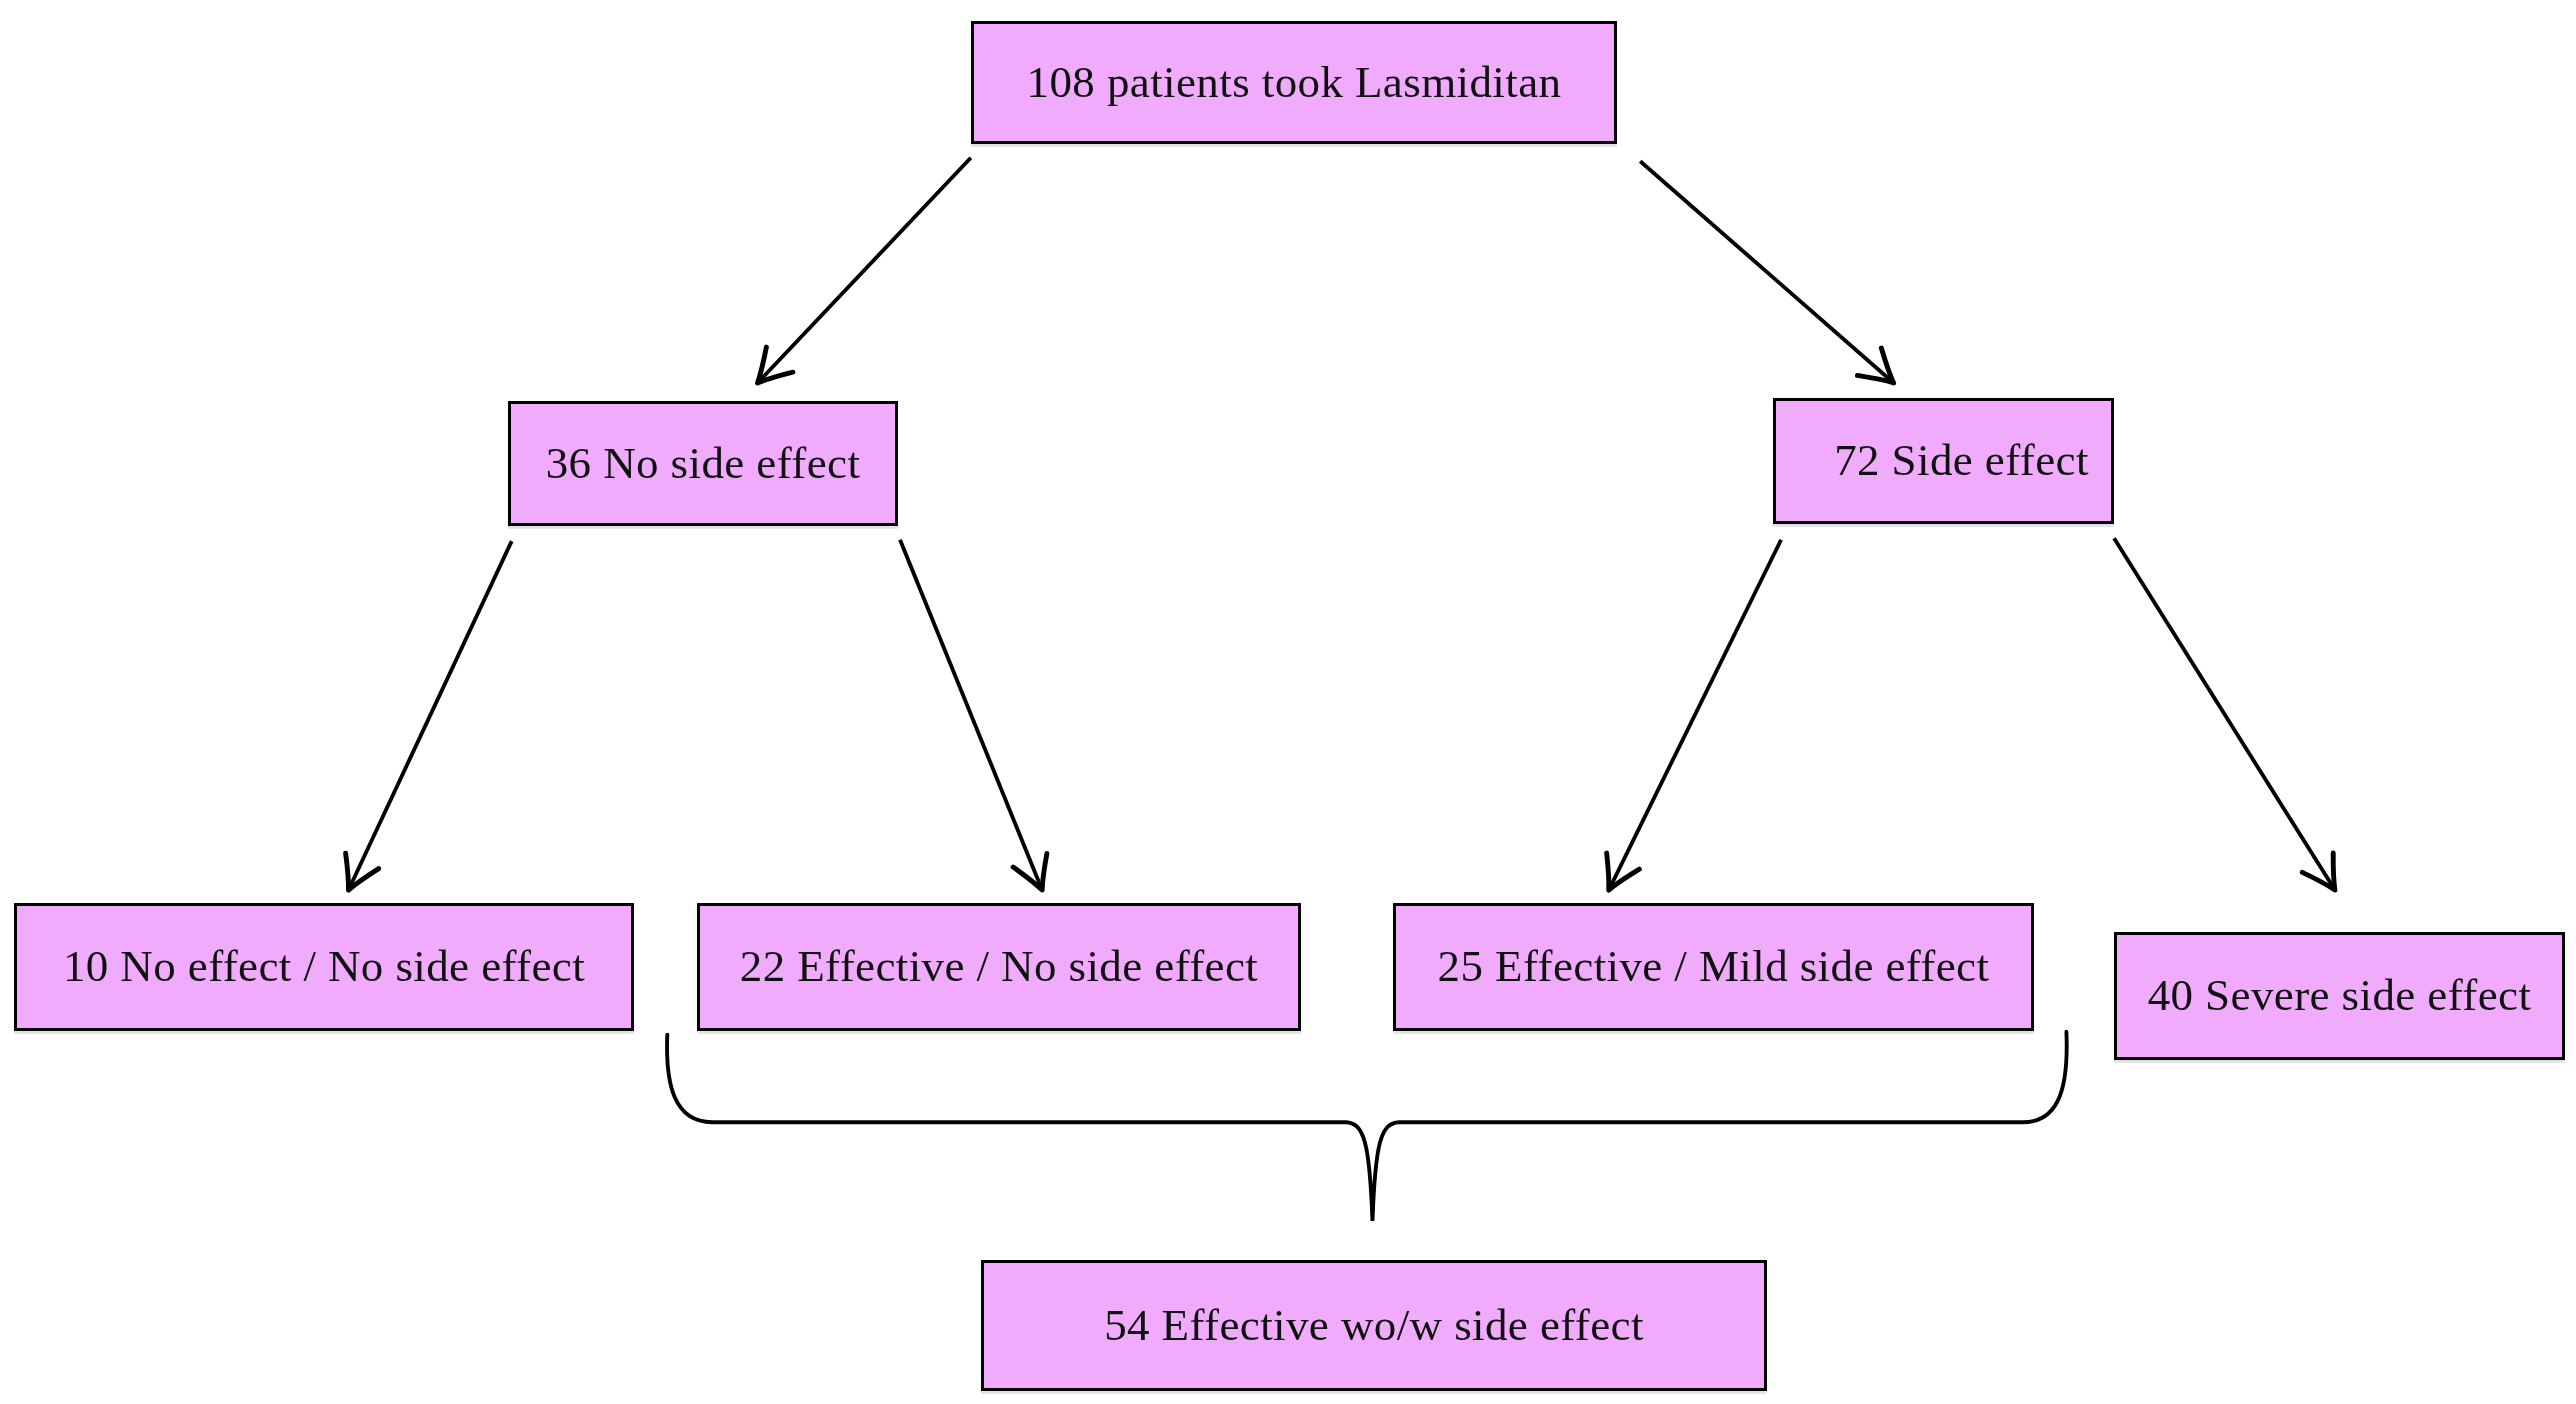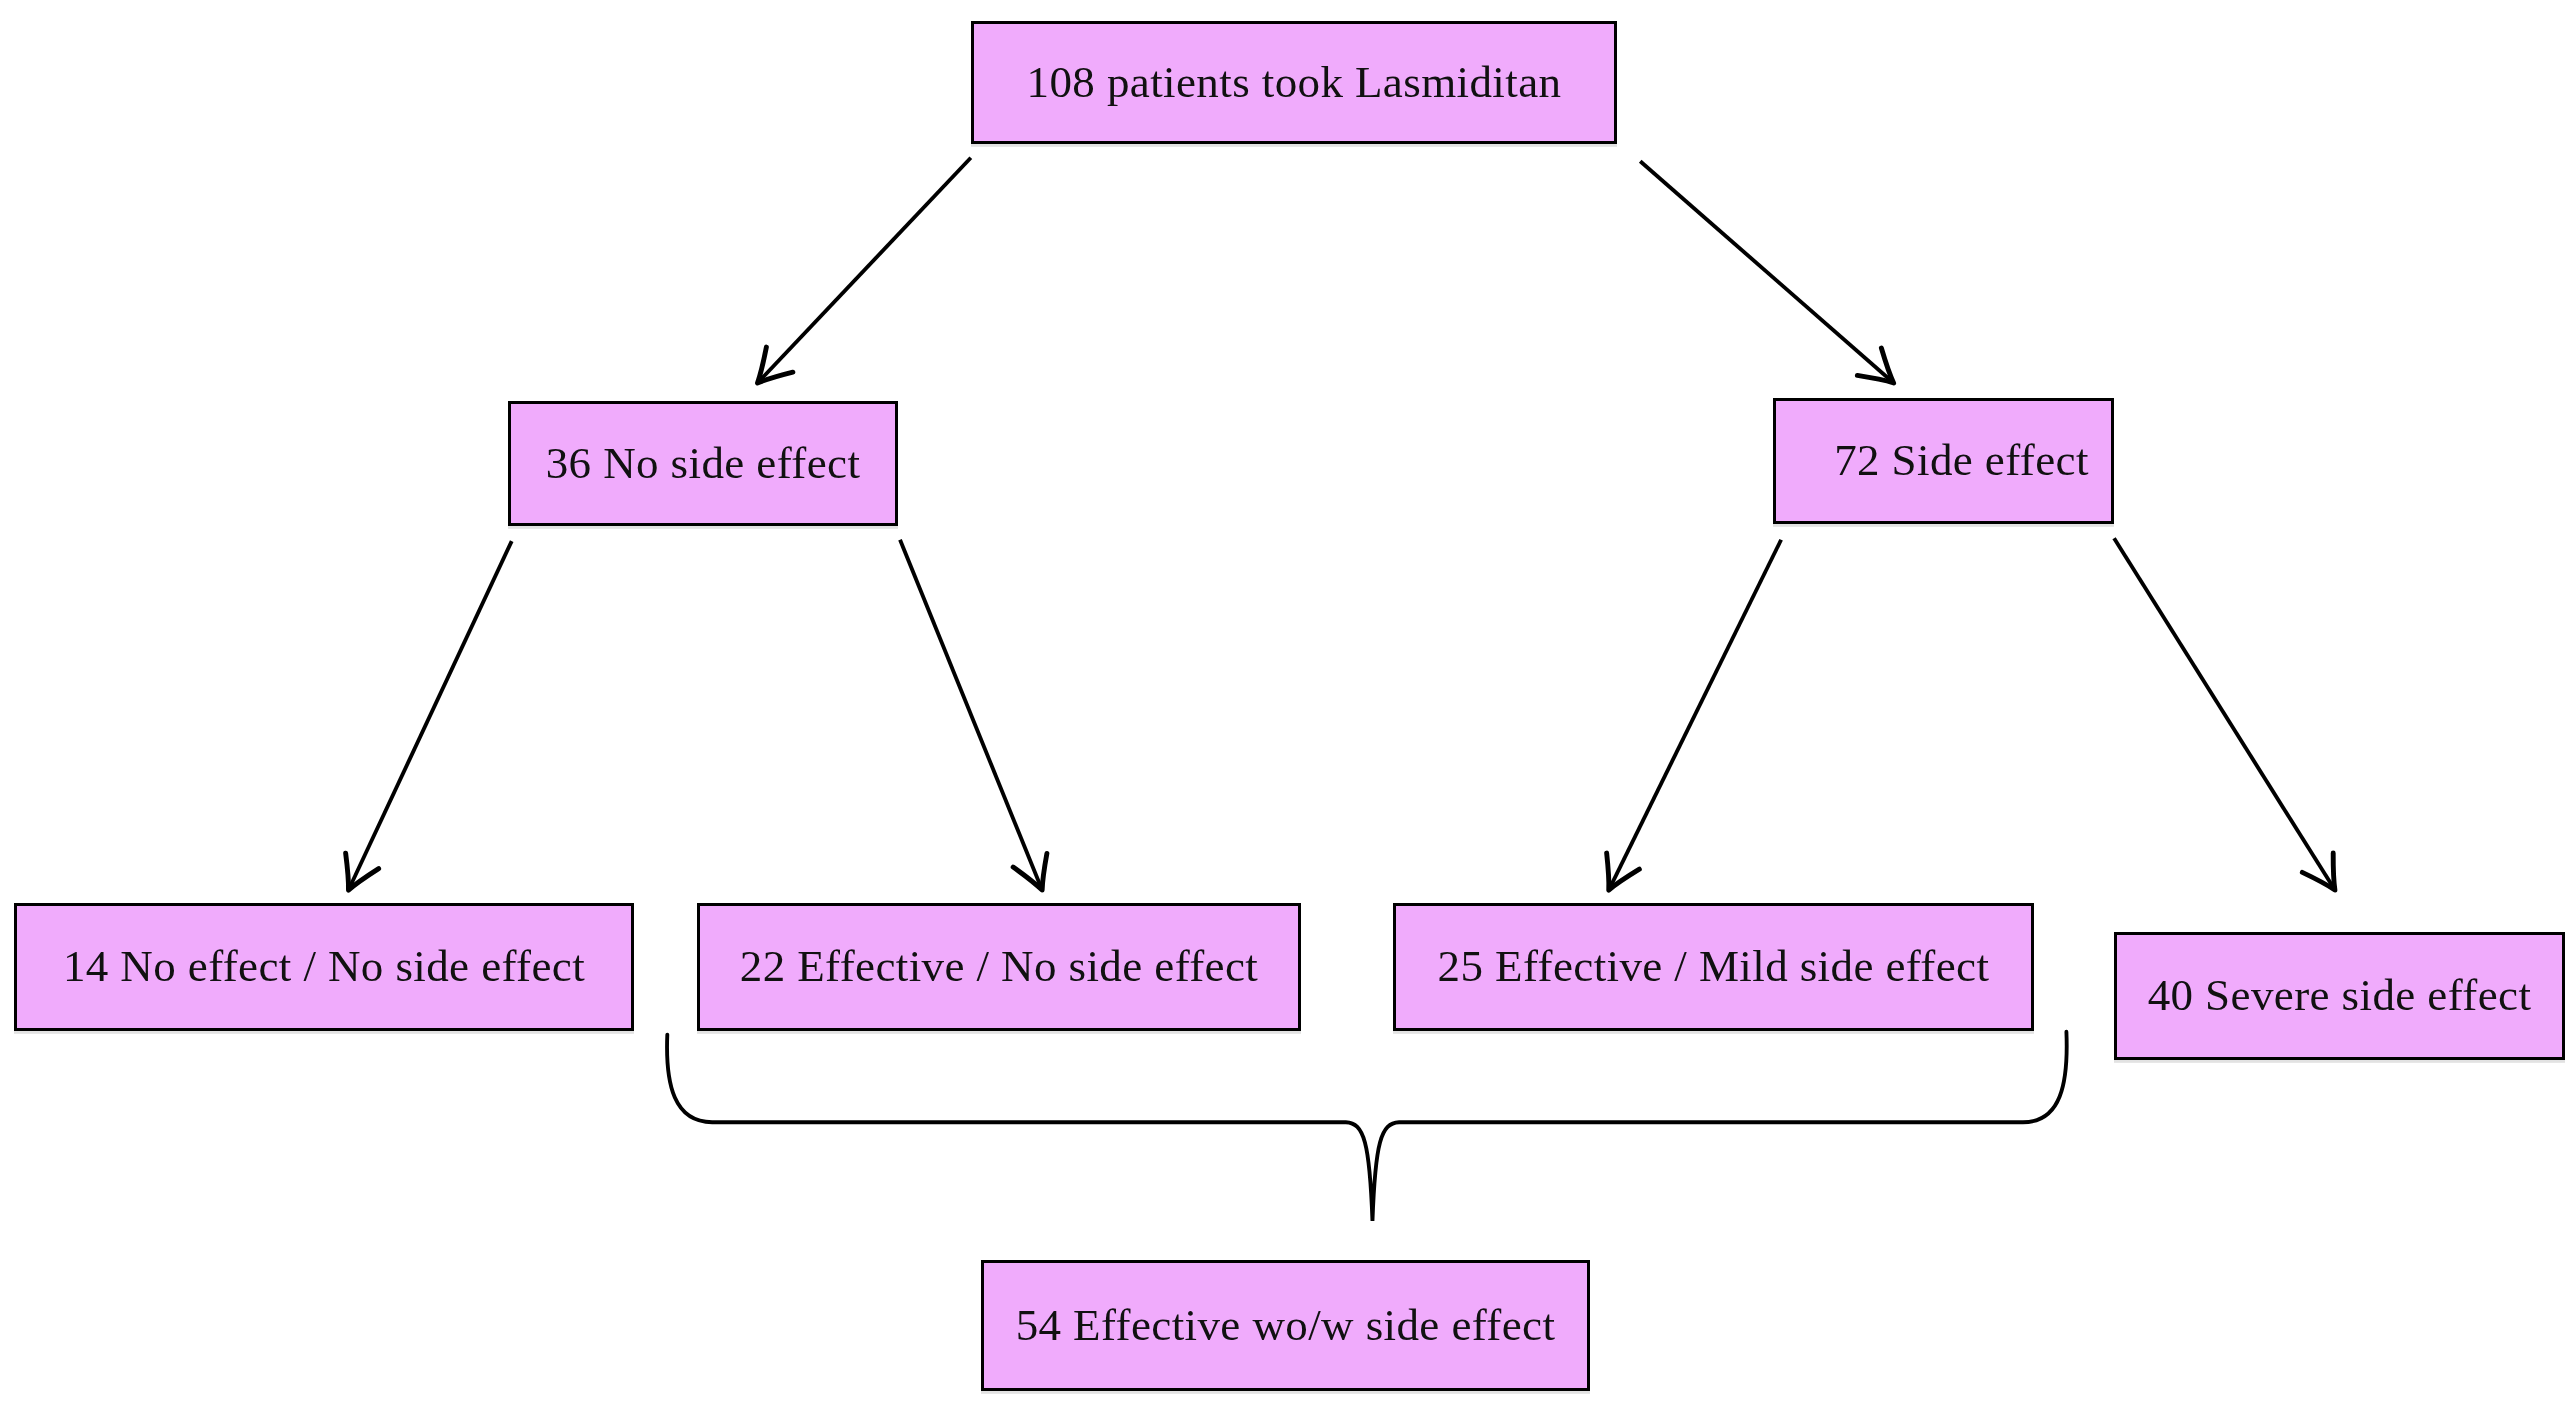--- a/index.html
+++ b/index.html
@@ -39,21 +39,21 @@
   .node .label { white-space: nowrap; }
 
   
   #node-total               { left: 971px; top:   21px; width: 646px; height: 123px; }
   #node-no-side-effect      { left:  508px; top:  401px; width: 390px; height: 125px; }
   #node-side-effect         { left: 1773px; top:  398px; width: 341px; height: 126px; padding-left: 36px; }
   #node-no-effect-no-side   { left:   14px; top: 903px; width: 620px; height: 128px; }
   #node-effective-no-side   { left:  697px; top: 903px; width: 604px; height: 128px; }
   #node-effective-mild-side { left: 1393px; top: 903px; width: 641px; height: 128px; }
   #node-severe-side         { left: 2114px; top: 903px; width: 451px; height: 128px; margin-top: 29px; }
-  #node-effective-total     { left: 981px; top: 1260px; width: 609px; height: 131px; }
+  #node-effective-total     { left: 981px; top: 1260px; width: 786px; height: 131px; }
 </style>
 </head>
 <body>
 
 <div id="canvas">
 
   <svg id="edge-layer" viewBox="0 0 3675 2003" xmlns="http://www.w3.org/2000/svg" aria-hidden="true">
     <defs>
       <marker id="arrowhead" markerUnits="userSpaceOnUse" markerWidth="74" markerHeight="74" refX="56" refY="36" orient="auto">
         <path d="M 12 10 Q 42 29 58 36 Q 42 43 12 62" fill="none" stroke="#000000" stroke-width="7" stroke-linecap="round" stroke-linejoin="round"></path>
@@ -82,21 +82,21 @@
 
   <div class="node" id="node-no-side-effect">
     <span class="label">36 No side effect</span>
   </div>
 
   <div class="node" id="node-side-effect">
     <span class="label">72 Side effect</span>
   </div>
 
   <div class="node" id="node-no-effect-no-side">
-    <span class="label">14 No effect / No side effect</span>
+    <span class="label">10 No effect / No side effect</span>
   </div>
 
   <div class="node" id="node-effective-no-side">
     <span class="label">22 Effective / No side effect</span>
   </div>
 
   <div class="node" id="node-effective-mild-side">
     <span class="label">25 Effective / Mild side effect</span>
   </div>
 

